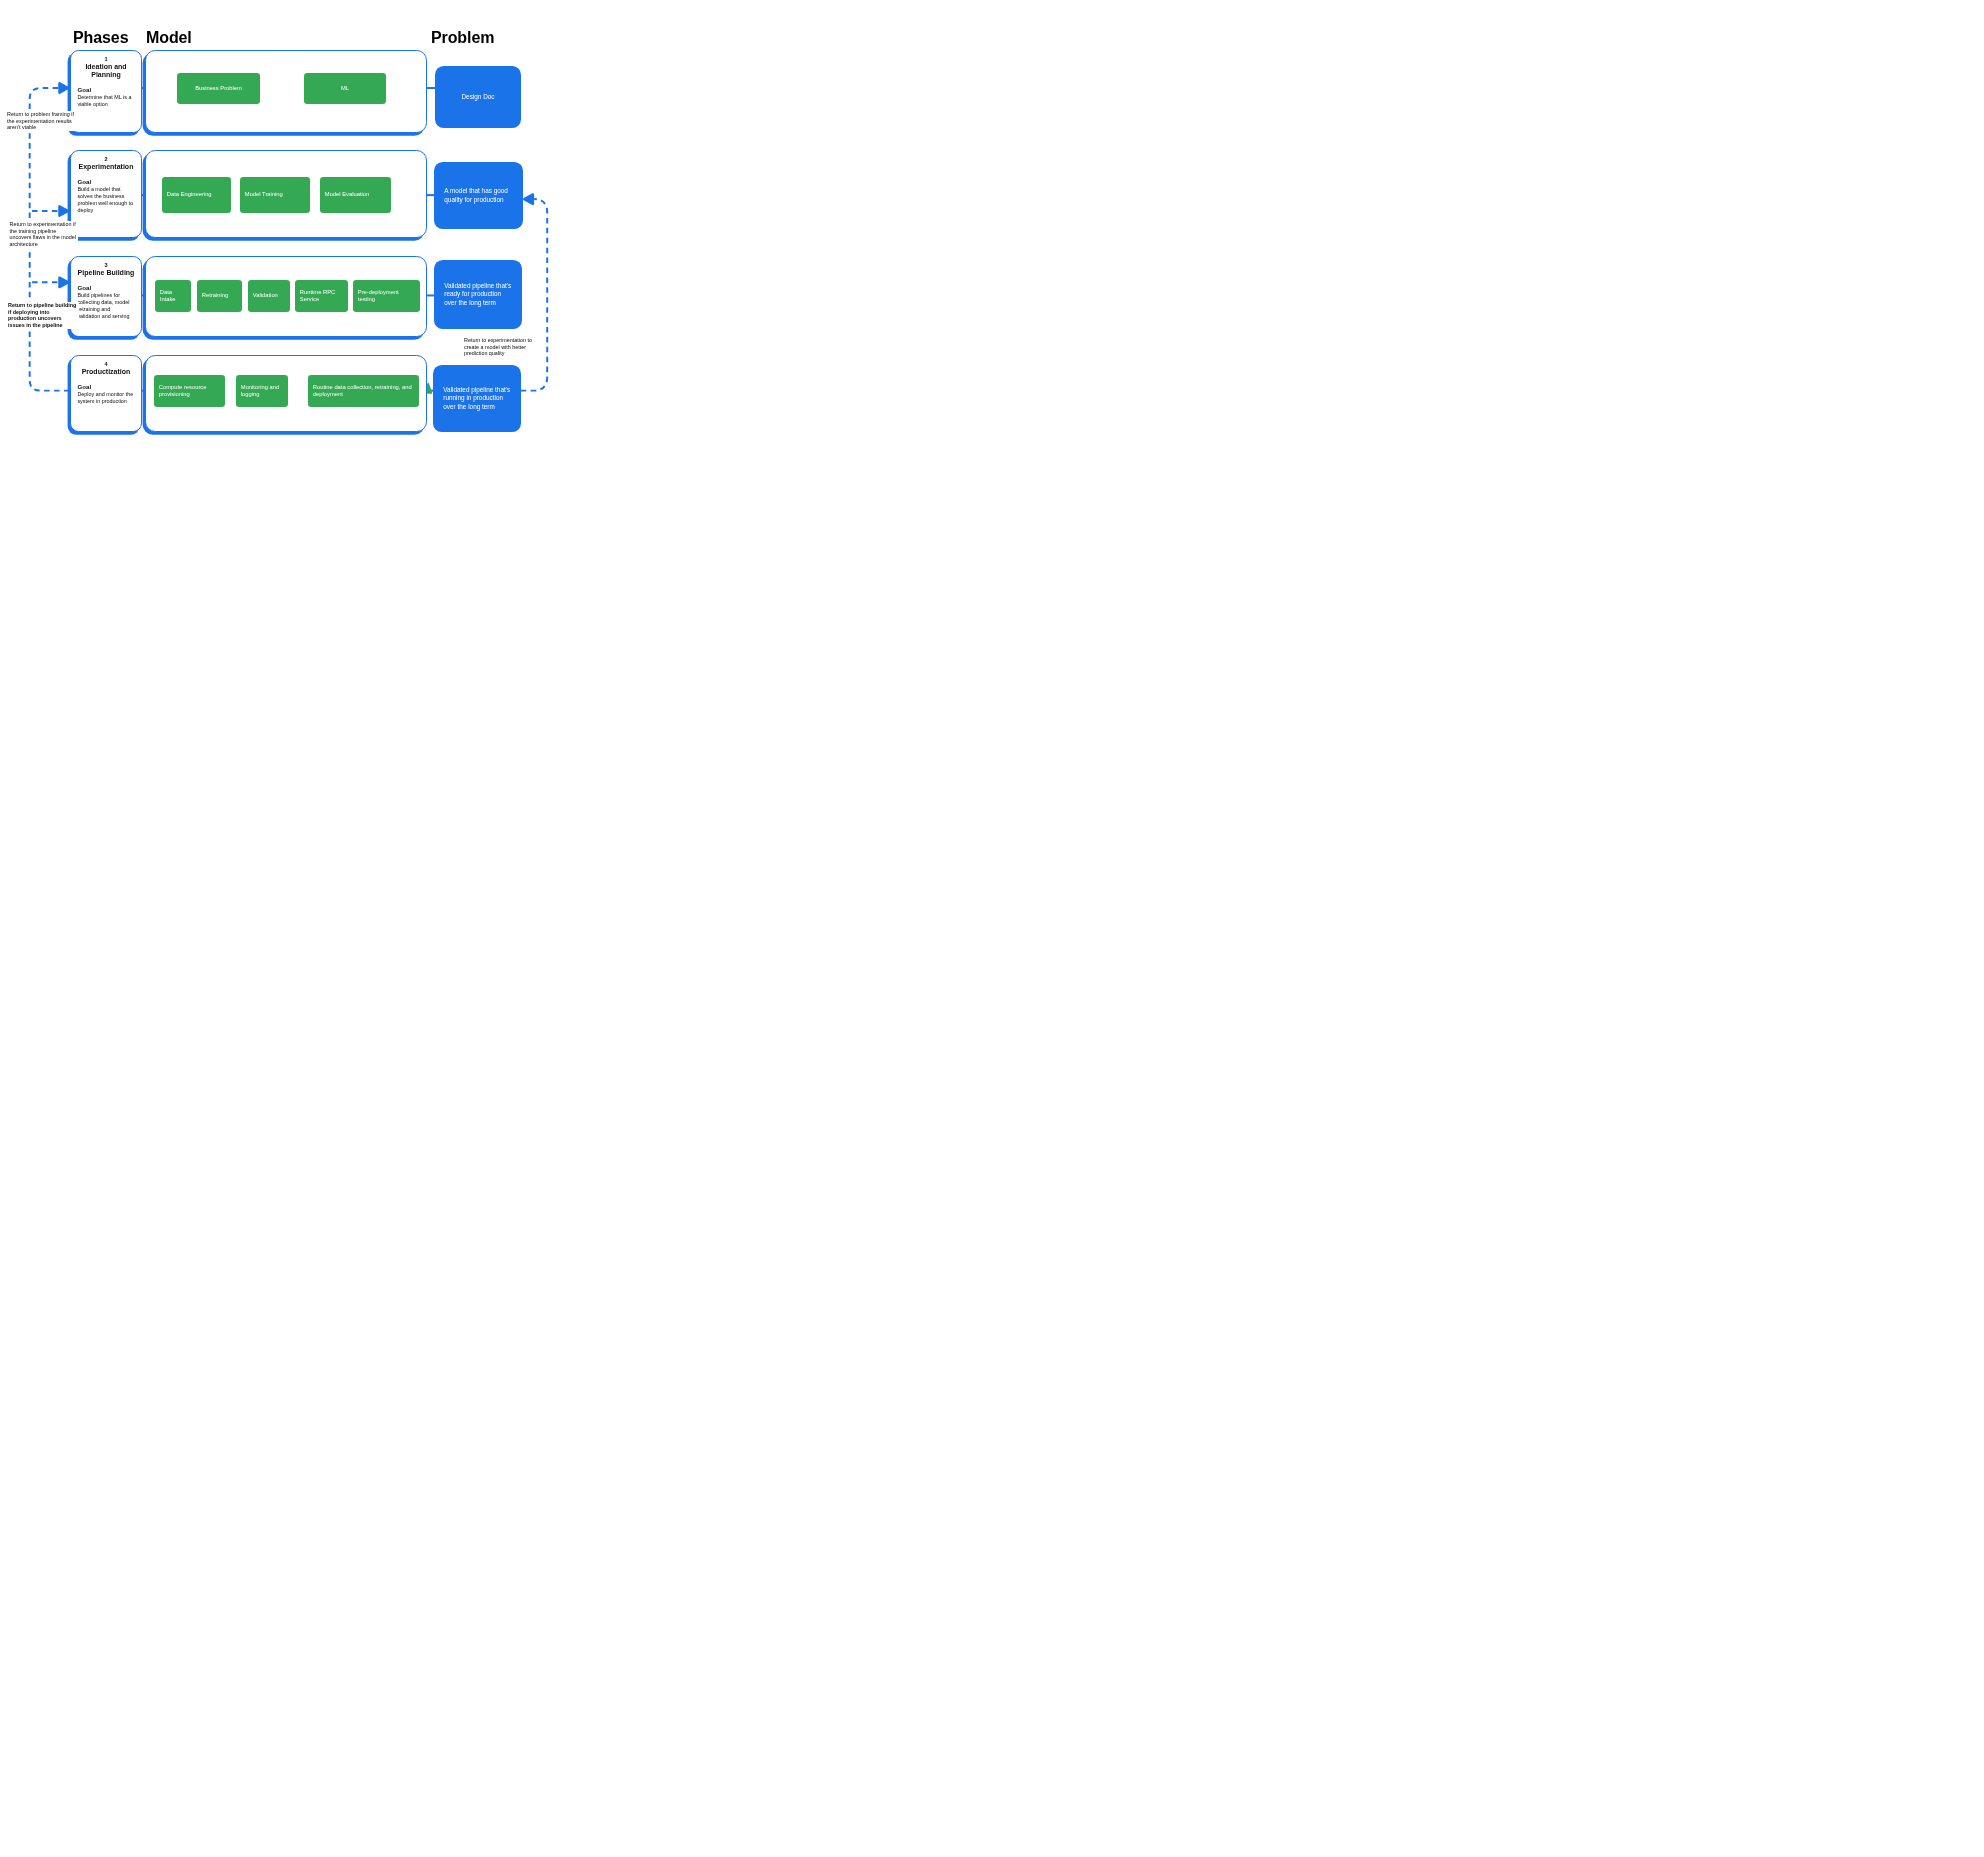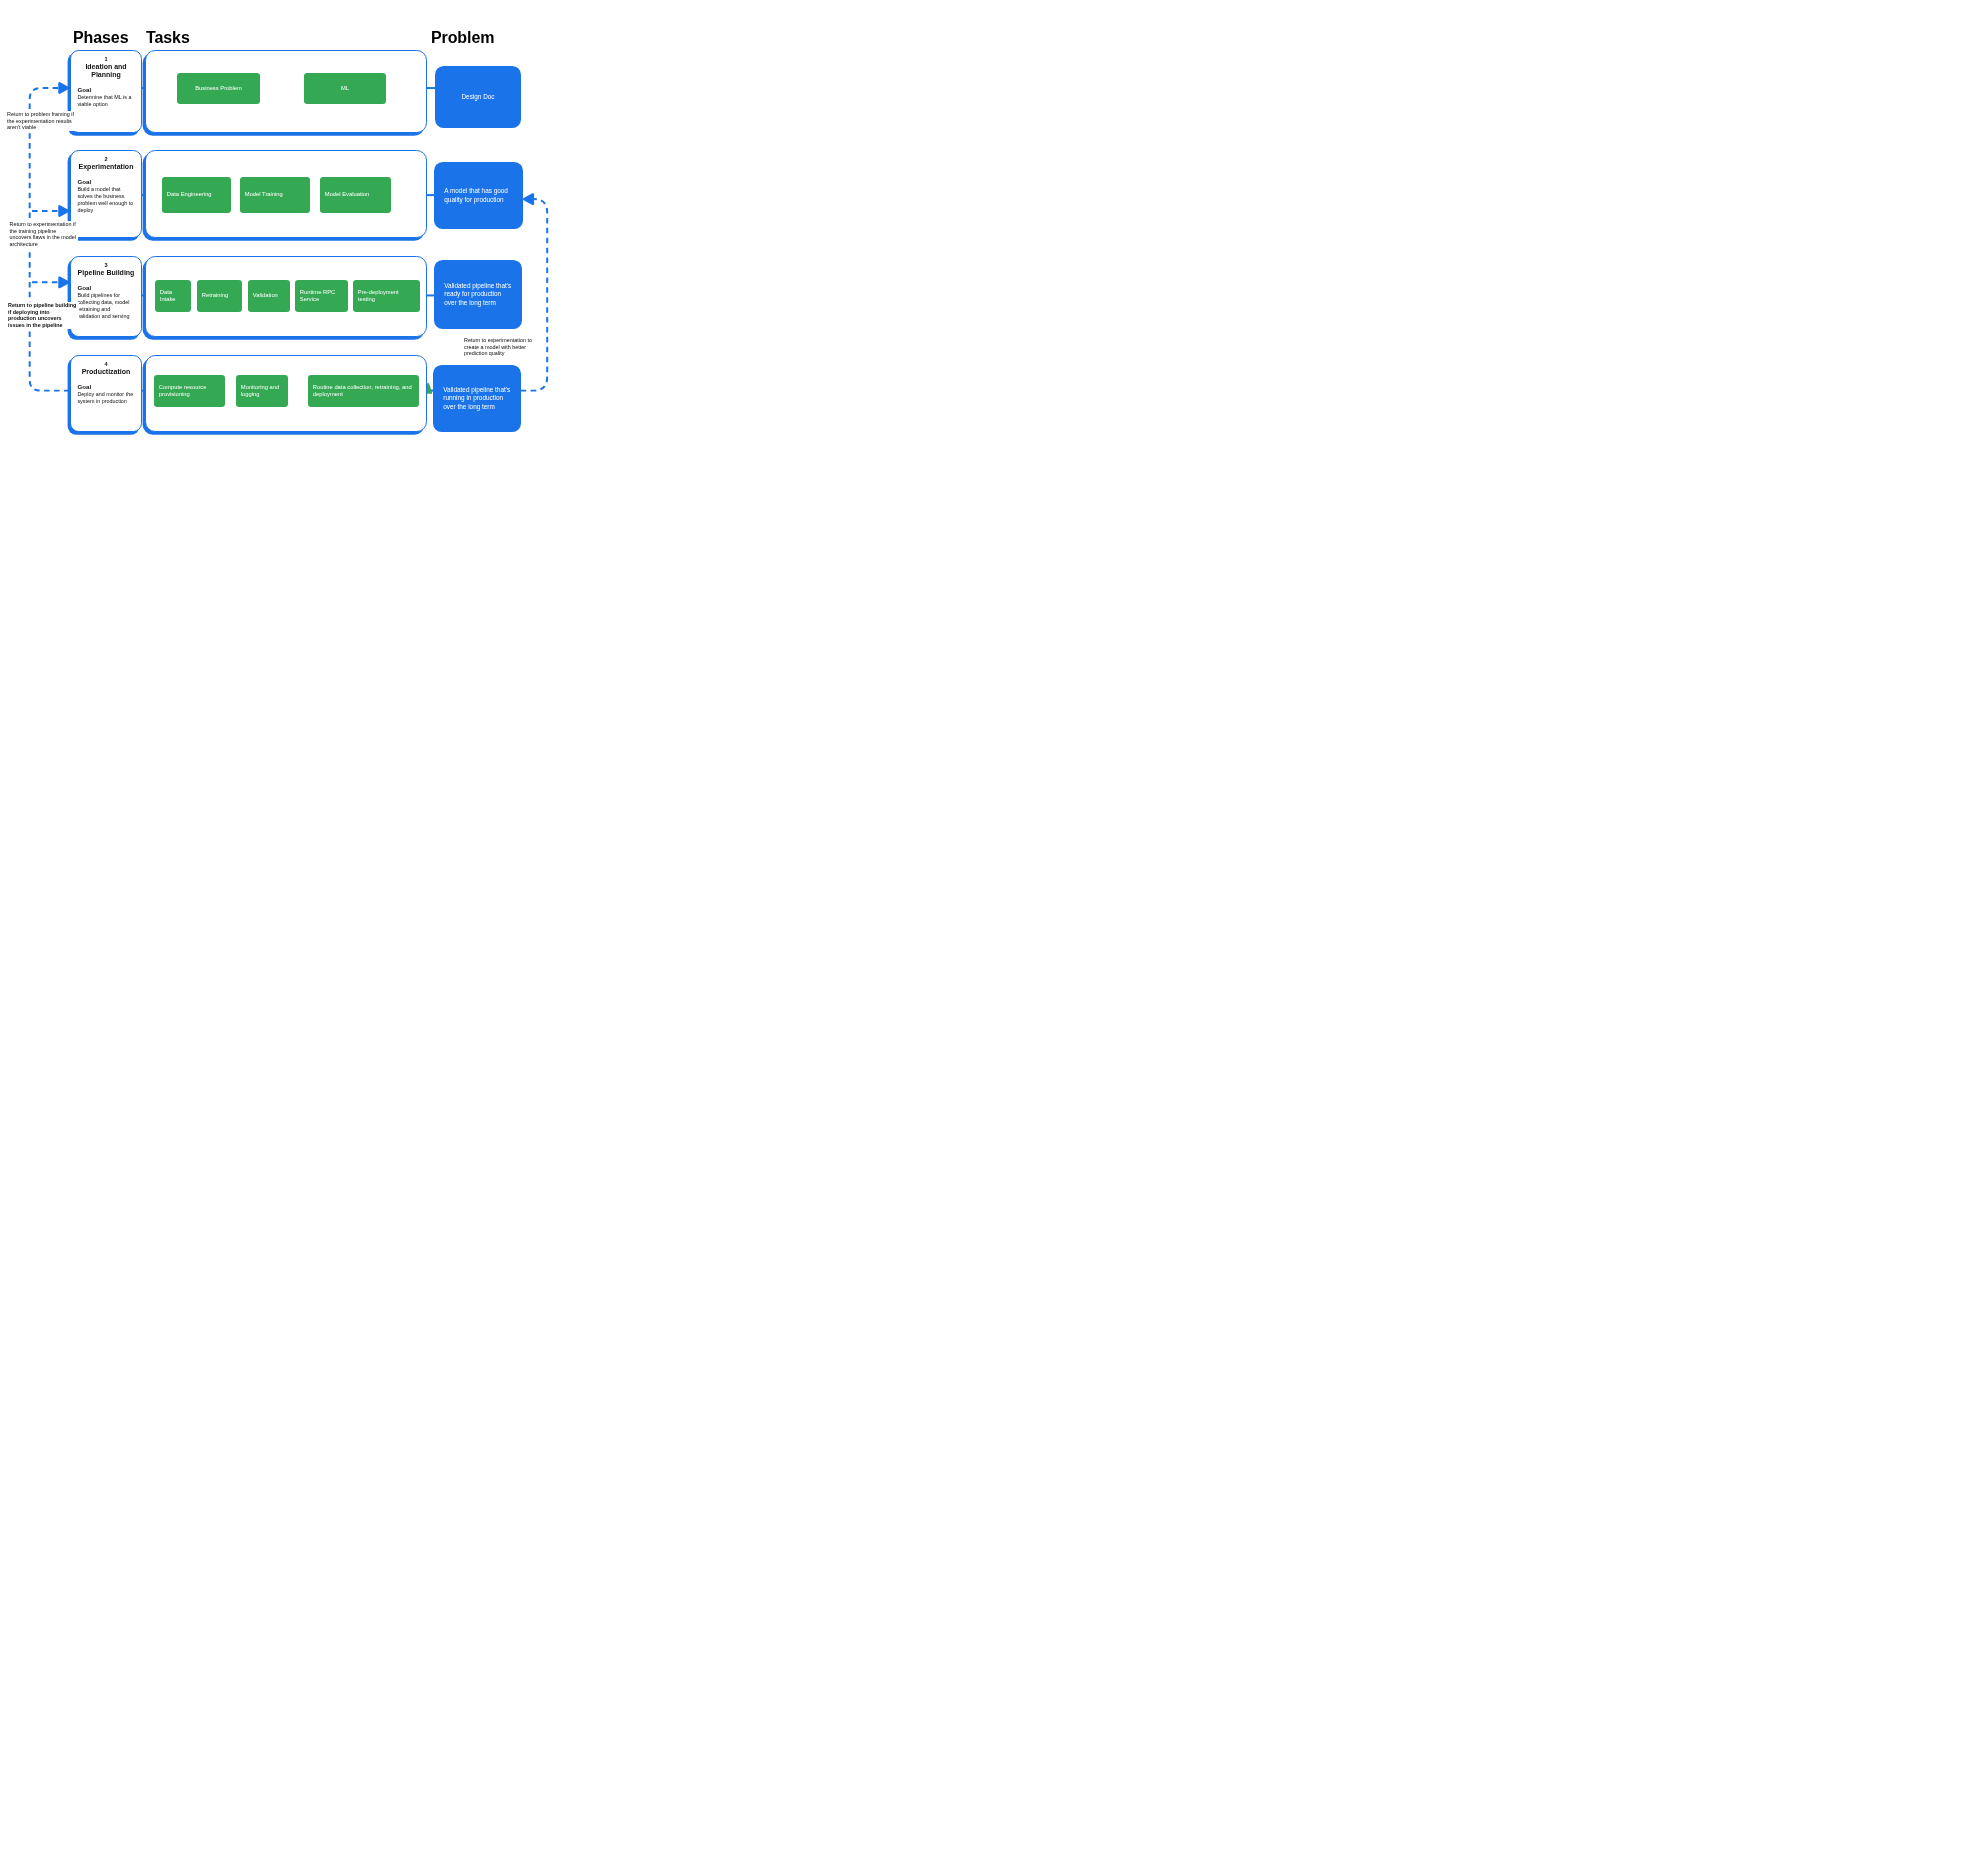--- a/index.html
+++ b/index.html
@@ -79,21 +79,21 @@
     <line class="dash" x1="80" y1="712" x2="146" y2="712"></line>
     <polygon class="bluehead" points="149,210 171,222 149,234"></polygon>
     <polygon class="bluehead" points="149,520 171,532 149,544"></polygon>
     <polygon class="bluehead" points="149,700 171,712 149,724"></polygon>
 
     <path class="dash" d="M 1312 985 L 1344 985 Q 1379 985 1379 950 L 1379 536 Q 1379 502 1346 502"></path>
     <polygon class="bluehead" points="1343,490 1321,502 1343,514"></polygon>
   </svg>
 
   <div class="hdr" style="left:73px;top:29px;">Phases</div>
-  <div class="hdr" style="left:146px;top:29px;">Tasks</div>
+  <div class="hdr" style="left:146px;top:29px;">Model</div>
   <div class="hdr" style="left:431px;top:29px;">Problem</div>
 
   <div class="card phase" style="left:70px;top:50px;width:72px;height:83px;">
     <div class="phase-num">1</div>
     <div class="phase-title">Ideation and Planning</div>
     <div class="goal-label">Goal</div>
     <div class="goal-text">Determine that ML is a viable option</div>
   </div>
   <div class="card phase" style="left:70px;top:150px;width:72px;height:88px;">
     <div class="phase-num">2</div>

